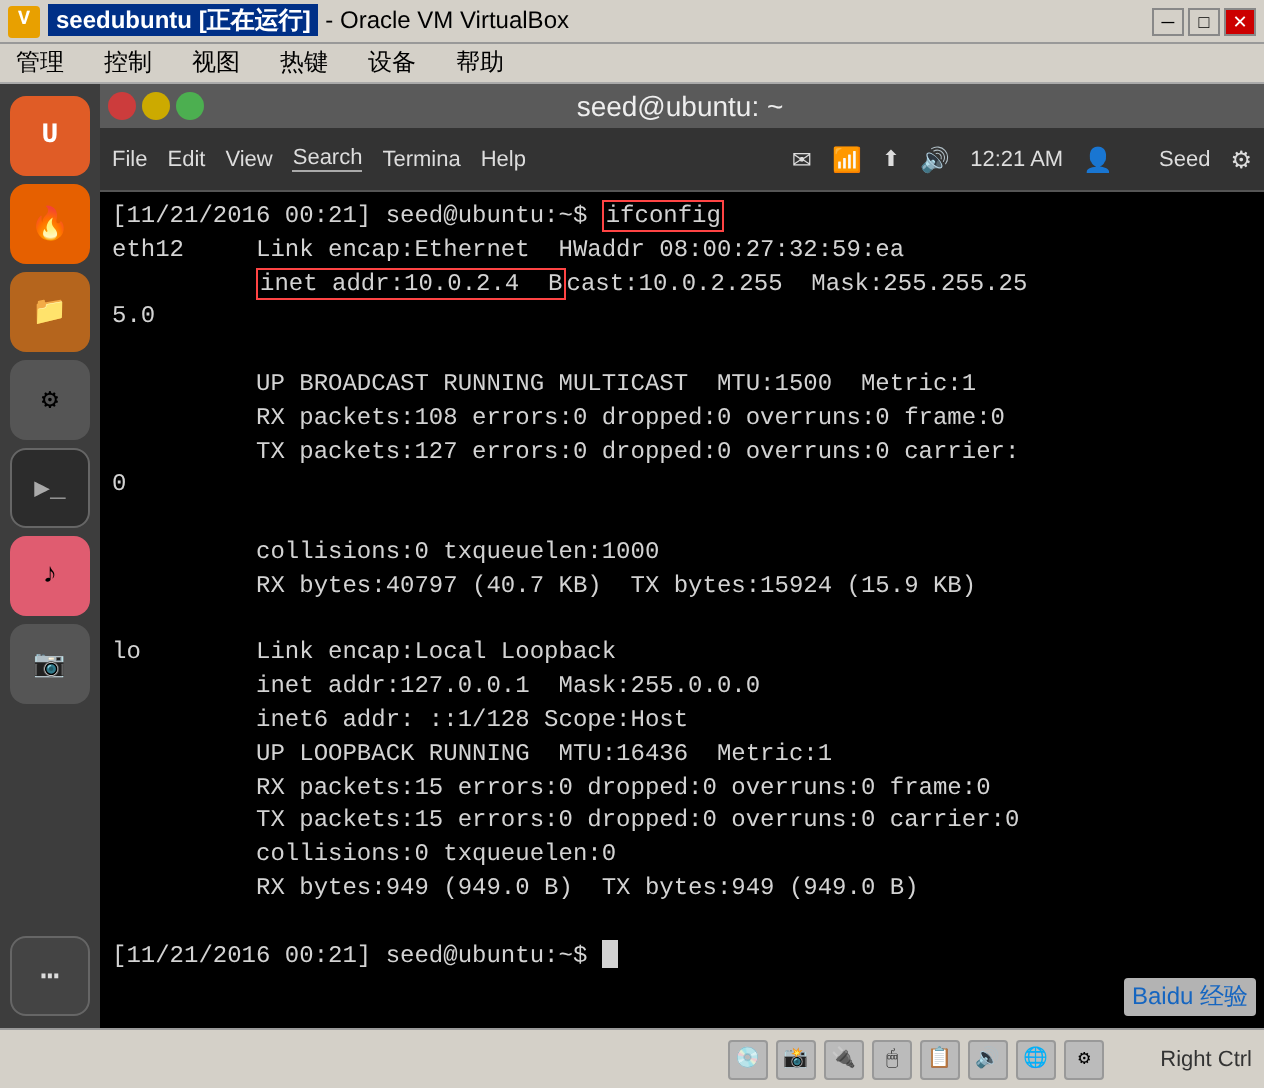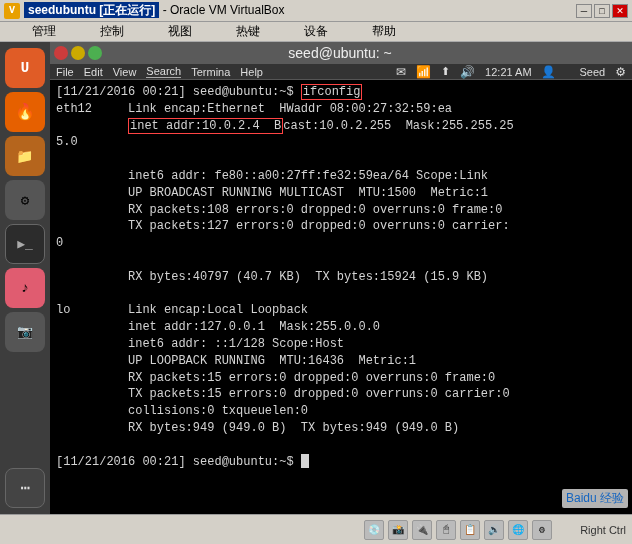--- a/index.html
+++ b/index.html
@@ -80,21 +80,20 @@
       align-items: center;
       padding: 0 4px;
       border-bottom: 1px solid #aaa;
       font-family: Arial, sans-serif;
       font-size: 12px;
       gap: 12px;
     }
     .outer-menu span {
       cursor: pointer;
       padding: 1px 4px;
-      margin-left: 24px;
     }
 
     
     .vm-window {
       width: 100%;
       height: calc(100% - 42px - 30px);
       display: flex;
     }
 
     
@@ -156,21 +155,21 @@
       align-items: center;
       justify-content: center;
       font-size: 8px;
     }
     .term-ctrl-btn.close2 { background: #cc3c3c; }
     .term-ctrl-btn.min2 { background: #ccaa00; }
     .term-ctrl-btn.max2 { background: #4caf50; }
 
     
     .terminal-menu {
-      height: 16px;
+      height: 32px;
       background: #333;
       display: flex;
       align-items: center;
       padding: 0 6px;
       gap: 10px;
       font-family: Arial, sans-serif;
       font-size: 11px;
       color: #ddd;
       border-bottom: 1px solid #555;
     }
@@ -338,26 +337,26 @@
     </div>
 
     <div class="terminal-output">
       <div>
         [11/21/2016 00:21] seed@ubuntu:~$ <span class="highlight-box">ifconfig</span>
       </div>
       <div>eth12&nbsp;&nbsp;&nbsp;&nbsp;&nbsp;Link encap:Ethernet&nbsp; HWaddr 08:00:27:32:59:ea</div>
       <div>&nbsp;&nbsp;&nbsp;&nbsp;&nbsp;&nbsp;&nbsp;&nbsp;&nbsp;&nbsp;<span class="highlight-box2">inet addr:10.0.2.4&nbsp; B</span>cast:10.0.2.255&nbsp; Mask:255.255.25</div>
       <div>5.0</div>
       <div>&nbsp;</div>
-      <div>&nbsp;&nbsp;&nbsp;&nbsp;&nbsp;&nbsp;&nbsp;&nbsp;&nbsp;&nbsp;inet6 addr: fe80::a00:27ff:fe32:59ea/64 Scope:Link</div>
       <div>&nbsp;&nbsp;&nbsp;&nbsp;&nbsp;&nbsp;&nbsp;&nbsp;&nbsp;&nbsp;UP BROADCAST RUNNING MULTICAST&nbsp; MTU:1500&nbsp; Metric:1</div>
       <div>&nbsp;&nbsp;&nbsp;&nbsp;&nbsp;&nbsp;&nbsp;&nbsp;&nbsp;&nbsp;RX packets:108 errors:0 dropped:0 overruns:0 frame:0</div>
       <div>&nbsp;&nbsp;&nbsp;&nbsp;&nbsp;&nbsp;&nbsp;&nbsp;&nbsp;&nbsp;TX packets:127 errors:0 dropped:0 overruns:0 carrier:</div>
       <div>0</div>
       <div>&nbsp;</div>
+      <div>&nbsp;&nbsp;&nbsp;&nbsp;&nbsp;&nbsp;&nbsp;&nbsp;&nbsp;&nbsp;collisions:0 txqueuelen:1000</div>
       <div>&nbsp;&nbsp;&nbsp;&nbsp;&nbsp;&nbsp;&nbsp;&nbsp;&nbsp;&nbsp;RX bytes:40797 (40.7 KB)&nbsp; TX bytes:15924 (15.9 KB)</div>
       <div>&nbsp;</div>
       <div>lo&nbsp;&nbsp;&nbsp;&nbsp;&nbsp;&nbsp;&nbsp;&nbsp;Link encap:Local Loopback</div>
       <div>&nbsp;&nbsp;&nbsp;&nbsp;&nbsp;&nbsp;&nbsp;&nbsp;&nbsp;&nbsp;inet addr:127.0.0.1&nbsp; Mask:255.0.0.0</div>
       <div>&nbsp;&nbsp;&nbsp;&nbsp;&nbsp;&nbsp;&nbsp;&nbsp;&nbsp;&nbsp;inet6 addr: ::1/128 Scope:Host</div>
       <div>&nbsp;&nbsp;&nbsp;&nbsp;&nbsp;&nbsp;&nbsp;&nbsp;&nbsp;&nbsp;UP LOOPBACK RUNNING&nbsp; MTU:16436&nbsp; Metric:1</div>
       <div>&nbsp;&nbsp;&nbsp;&nbsp;&nbsp;&nbsp;&nbsp;&nbsp;&nbsp;&nbsp;RX packets:15 errors:0 dropped:0 overruns:0 frame:0</div>
       <div>&nbsp;&nbsp;&nbsp;&nbsp;&nbsp;&nbsp;&nbsp;&nbsp;&nbsp;&nbsp;TX packets:15 errors:0 dropped:0 overruns:0 carrier:0</div>
       <div>&nbsp;&nbsp;&nbsp;&nbsp;&nbsp;&nbsp;&nbsp;&nbsp;&nbsp;&nbsp;collisions:0 txqueuelen:0</div>
       <div>&nbsp;&nbsp;&nbsp;&nbsp;&nbsp;&nbsp;&nbsp;&nbsp;&nbsp;&nbsp;RX bytes:949 (949.0 B)&nbsp; TX bytes:949 (949.0 B)</div>

